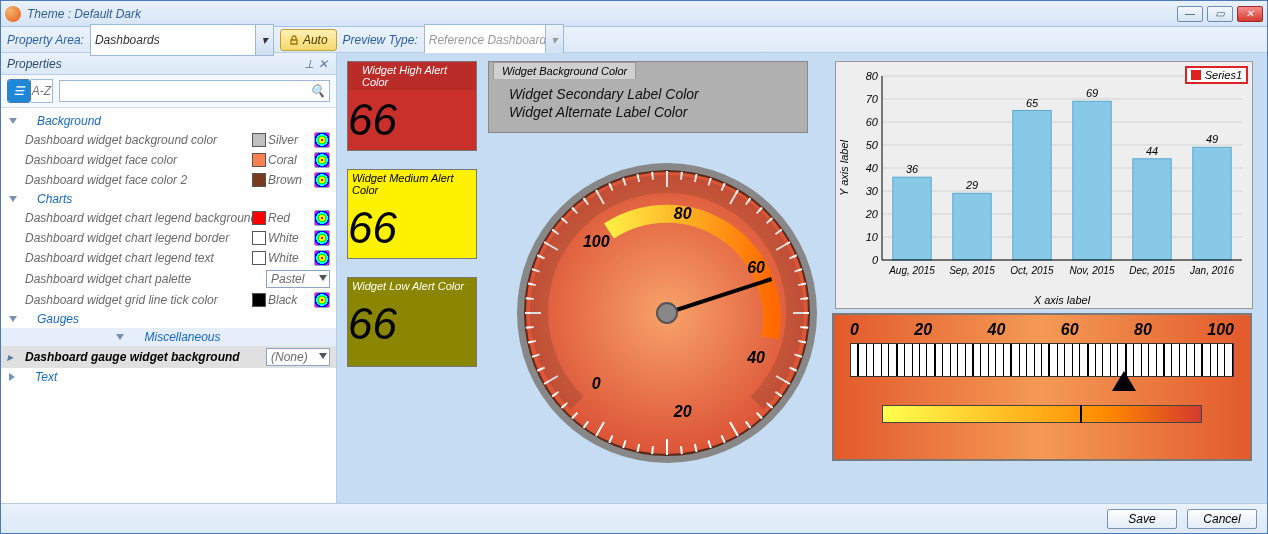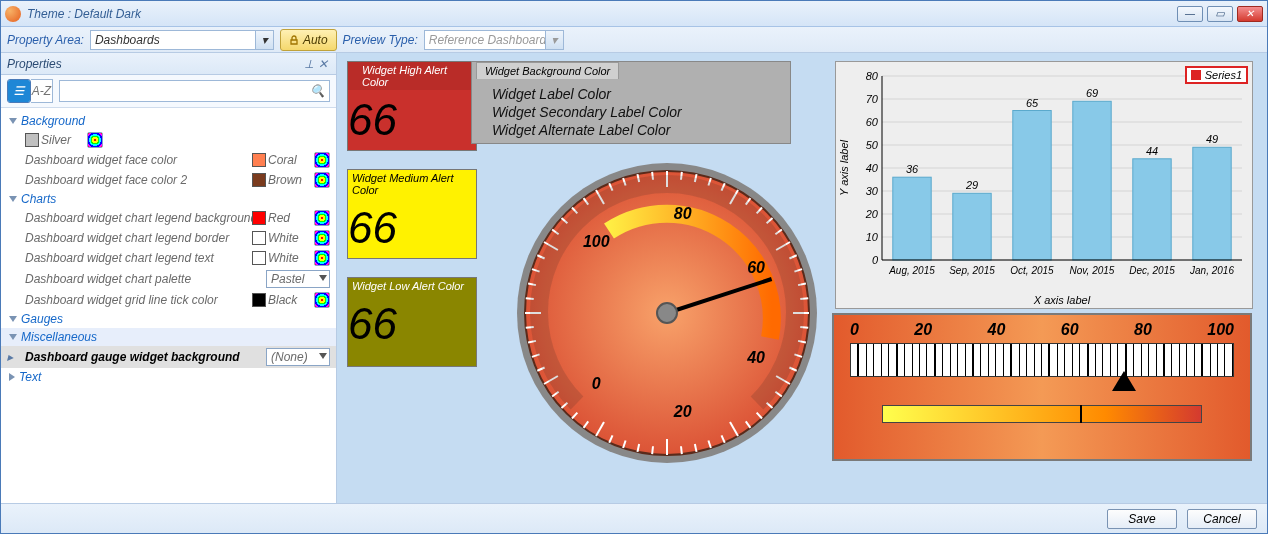--- a/index.html
+++ b/index.html
@@ -8,62 +8,62 @@
   
   .titlebar { height:26px; background:linear-gradient(#e9f1fb,#d5e5f7); display:flex; align-items:center; padding:0 4px; border-bottom:1px solid #a7c3e6; }
   .titlebar .app-icon { width:16px; height:16px; border-radius:50%; background:radial-gradient(circle at 30% 30%,#f7b267,#e65f1f); margin-right:6px;}
   .titlebar .title { color:#335e94; font-size:12px; }
   .titlebar .winbtns { margin-left:auto; display:flex; gap:4px; }
   .winbtn { width:26px; height:16px; border:1px solid #6f8fb5; background:linear-gradient(#f4f8fd,#d7e4f3); border-radius:2px; display:flex; align-items:center; justify-content:center; font-size:10px; color:#2b4b73; cursor:pointer;}
   .winbtn.close { background:linear-gradient(#f58f8f,#d43a2f); border-color:#a02a20; color:#fff; }
   
   .toolbar { height:26px; background:linear-gradient(#eaf2fb,#dfeaf7); border-bottom:1px solid #b7cbe4; display:flex; align-items:center; padding:0 6px; gap:6px; }
   .lbl { color:#2a5fab; font-size:12px; }
-  .combo { height:20px; border:1px solid #9db8d8; background:#fff; display:flex; align-items:center; padding:0 10px 0 4px; position:relative; color:#333; }
+  .combo { height:32px; border:1px solid #9db8d8; background:#fff; display:flex; align-items:center; padding:0 10px 0 4px; position:relative; color:#333; }
   .combo .arrow { position:absolute; right:0; top:0; bottom:0; width:18px; border-left:1px solid #9db8d8; background:linear-gradient(#eef4fb,#cfe0f2); display:flex; align-items:center; justify-content:center; }
   .combo.disabled { color:#9a9a9a; }
   .btn-auto { height:22px; padding:0 8px; border:1px solid #c0a23a; background:linear-gradient(#fff0b3,#f5d86d); border-radius:3px; display:flex; align-items:center; gap:4px; color:#4a3a00; cursor:pointer;}
   .lock { width:10px; height:10px; }
   
   .body { flex:1; display:flex; min-height:0; }
   
   .props { width:336px; border-right:1px solid #b7cbe4; display:flex; flex-direction:column; background:#f5f9fe; }
   .props-header { height:22px; display:flex; align-items:center; background:linear-gradient(#e9f1fb,#dce9f7); border-bottom:1px solid #b7cbe4; padding:0 6px; color:#2b4b73;}
   .props-header .spacer { flex:1; }
   .pin, .xbtn { width:14px; height:14px; display:flex; align-items:center; justify-content:center; color:#5a7aa5; cursor:pointer; }
   .searchbar { display:flex; align-items:center; gap:0; padding:4px 6px; border-bottom:1px solid #cfdced; }
   .sort-toggles { display:flex; border:1px solid #4a7ab8; border-radius:3px; overflow:hidden; }
   .sort-toggle { width:22px; height:22px; display:flex; align-items:center; justify-content:center; background:#fff; color:#737373; cursor:pointer;}
   .sort-toggle.active { background:#1e87d6; color:#fff; }
   .search-input { flex:1; margin-left:6px; height:22px; border:1px solid #9db8d8; padding:0 22px 0 4px; position:relative; background:#fff;}
   .search-input .mag { position:absolute; right:4px; top:3px; color:#7a93b3; }
   .tree { flex:1; overflow:auto; background:#fff; padding:4px 0 10px 0; }
-  .group { padding:2px 8px; color:#1668c9; display:flex; align-items:center; gap:4px; cursor:pointer;}
+  .group { padding:2px 8px; color:#1668c9; display:flex; align-items:center; gap:20px; cursor:pointer;}
   .group .tri { width:0;height:0;border-left:4px solid transparent;border-right:4px solid transparent;border-top:6px solid #7a93b3; }
-  .group.sel { background:#e7eefb; }
+  .group.sel { background:#e7eefb;justify-content:center; }
   .tri.right { border-top:4px solid transparent;border-bottom:4px solid transparent;border-left:6px solid #7a93b3; border-right:none;}
   .row { display:flex; align-items:center; padding:2px 6px 2px 24px; color:#6a6a6a; }
   .row .name { flex:1; white-space:nowrap; overflow:hidden; text-overflow:clip; }
   .row .swatch { width:14px; height:14px; border:1px solid #555; margin-right:2px; }
   .row .val { width:44px; }
   .row .picker { width:16px; height:16px; border:1px solid #8aa5c6; border-radius:2px; background:radial-gradient(circle at 50% 50%, #f00 0 15%, #ff0 15% 30%, #0f0 30% 45%, #0ff 45% 60%, #00f 60% 75%, #f0f 75% 90%, #f00 90% 100%); cursor:pointer; margin-left:2px;}
   .row.sel { background:#e0e0e0; }
   .row.sel .name { color:#000; font-weight:600; }
   .dropdown { height:18px; border:1px solid #8aa5c6; background:#fff; width:64px; display:flex; align-items:center; padding:0 16px 0 4px; position:relative; cursor:pointer;}
   .dropdown .arrow2 { position:absolute; right:2px; top:4px; width:0;height:0;border-left:4px solid transparent;border-right:4px solid transparent;border-top:6px solid #555;}
   
   .preview { flex:1; background:#c5dcf2; position:relative; overflow:hidden; }
   .alert-card { position:absolute; width:130px; height:90px; border:1px solid #777; }
   .alert-card .hdr { font-size:11px; padding:2px 4px; }
   .alert-card .big { font-size:44px; text-align:left; line-height:60px; }
   .high { left:10px; top:8px; background:#c9302c; color:#000;}
   .high .hdr { color:#fff; background:rgba(0,0,0,0.08);padding-left:14px; }
   .medium { left:10px; top:116px; background:#fff200; }
   .low { left:10px; top:224px; background:#8a8600; color:#000;}
-  .bgcard { position:absolute; left:134px; top:8px; width:320px; background:#b0b0b0; border:1px solid #888; padding-bottom:0;}
+  .bgcard { position:absolute; left:151px; top:8px; width:320px; background:#b0b0b0; border:1px solid #888; padding-bottom:7px;}
   .bgcard .tab { display:inline-block; background:#d0d0d0; border:1px solid #999; border-bottom:none; padding:2px 8px; font-size:11px; margin-left:4px;}
   .bgcard .body2 { background:#b0b0b0; padding:6px 20px 4px 20px;}
   .bgcard .line { font-size:14px; color:#111; padding:1px 0;}
   
   .gauge-wrap { position:absolute; left:170px; top:100px; width:320px; height:320px; }
   .lin-gauge { position:absolute; left:495px; top:260px; width:420px; height:148px; border:2px solid #7a7a7a; background:linear-gradient(90deg,#e25a2c,#f49a55,#e25a2c); }
   .lin-labels { display:flex; justify-content:space-between; padding:6px 16px 0 16px; font-size:16px; font-weight:600; }
   .ticks { margin:4px 16px 0 16px; height:34px; background:#fff; border:1px solid #333; position:relative; display:flex; }
   .ticks div { flex:1; border-right:1px solid #000; }
   .ticks div:nth-child(5n+1){ border-right:2px solid #000; }
@@ -138,20 +138,21 @@
           <span class="mag">🔍</span>
         </div>
       </div>
 
       <div class="tree">
         <div class="group">
             <span class="tri"></span>
             <span>Background</span>
           </div>
         <div class="row">
+            <span class="name">Dashboard widget background color</span>
             <span class="swatch" style="background:#c0c0c0"></span>
             <span class="val">Silver</span>
             <span class="picker"></span>
           </div>
         <div class="row">
             <span class="name">Dashboard widget face color</span>
             <span class="swatch" style="background:#ff7f50"></span>
             <span class="val">Coral</span>
             <span class="picker"></span>
           </div>
@@ -232,21 +233,20 @@
         <div class="big">66</div>
       </div>
       <div class="alert-card low">
         <div class="hdr" style="color:#fff">Widget Low Alert Color</div>
         <div class="big">66</div>
       </div>
 
       <div class="bgcard">
         <div class="tab">Widget Background Color</div>
         <div class="body2">
-          <div class="line">Widget Label Color</div>
           <div class="line">Widget Secondary Label Color</div>
           <div class="line">Widget Alternate Label Color</div>
         </div>
       </div>
 
       <div class="gauge-wrap">
         <svg viewBox="0 0 320 320" width="320" height="320">
           <defs>
             <radialGradient id="gface" cx="50%" cy="50%" r="60%">
               <stop offset="0%" stop-color="#f8a26a"></stop>

